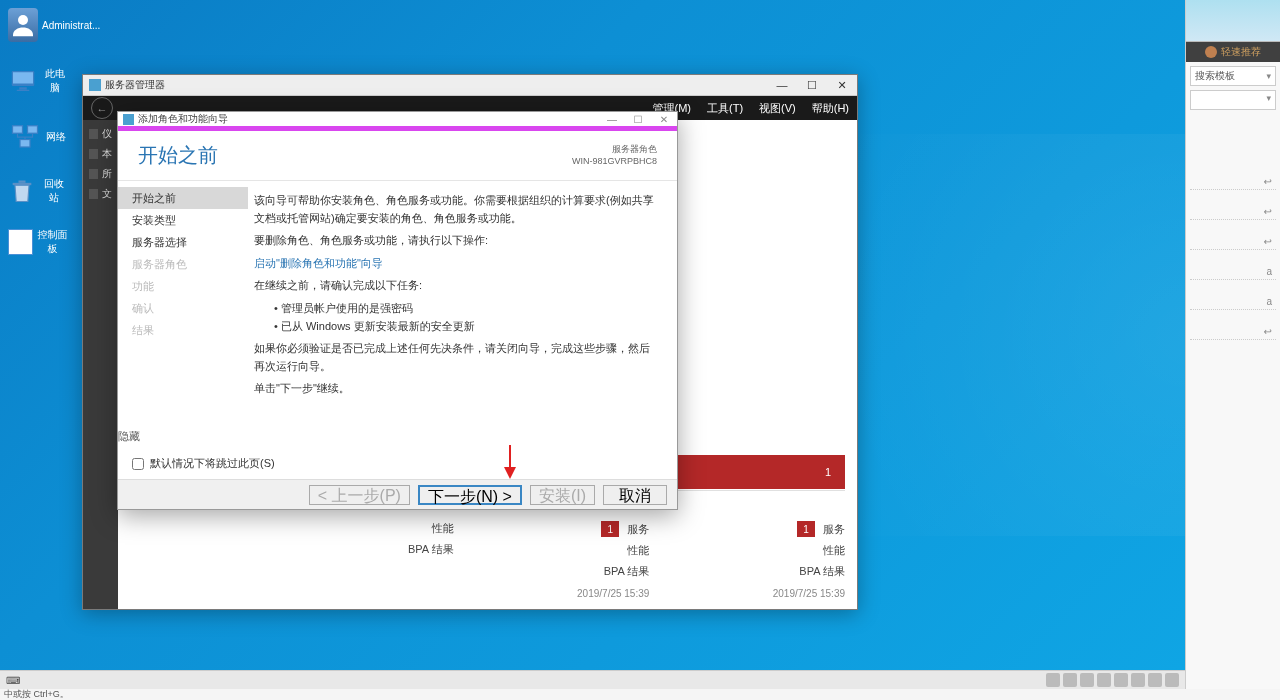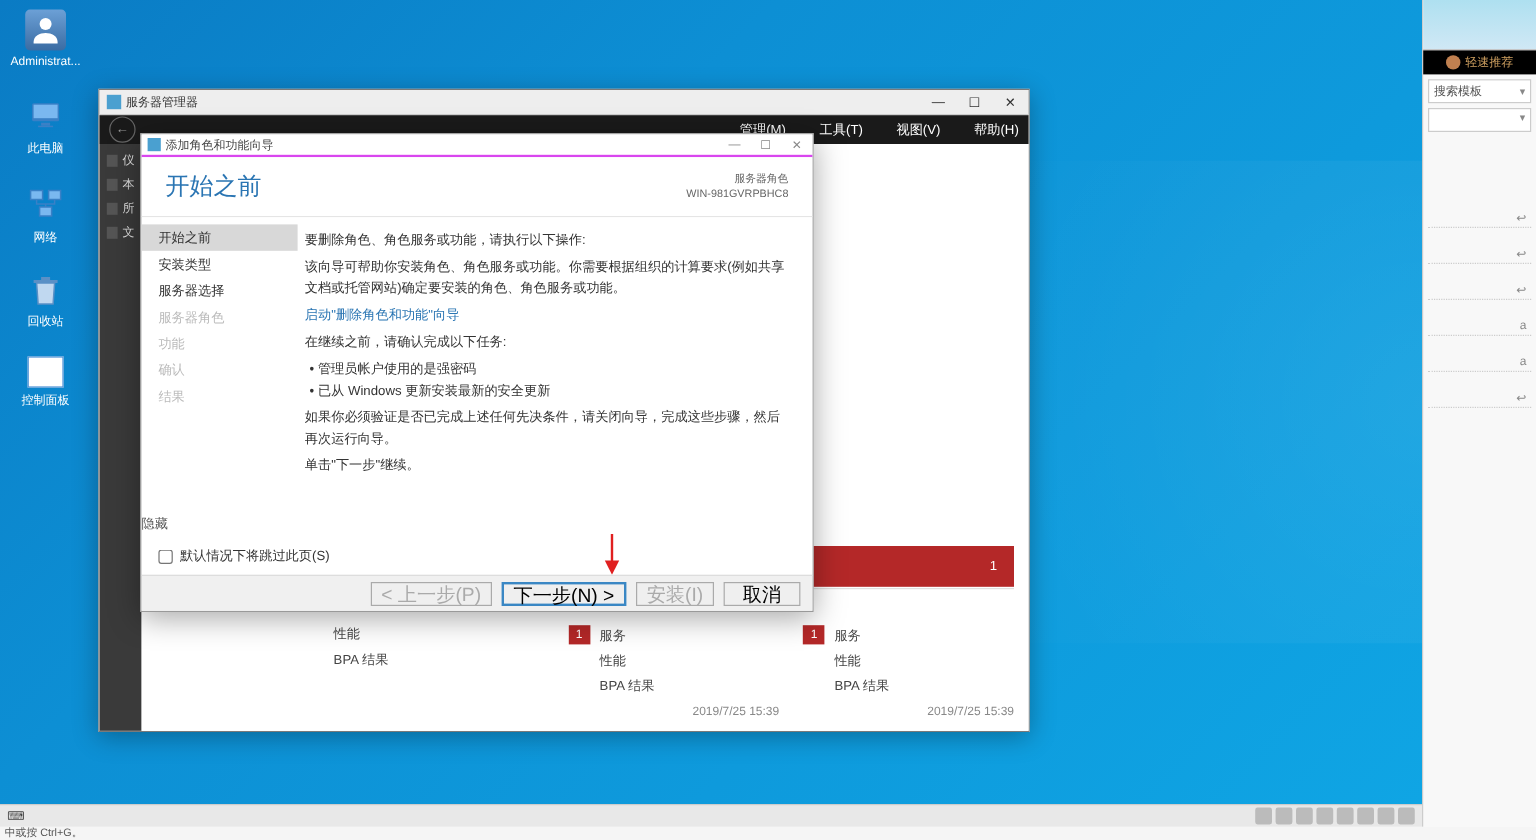--- a/index.html
+++ b/index.html
@@ -5,21 +5,21 @@
 * { margin: 0; padding: 0; box-sizing: border-box; font-family: "Microsoft YaHei", "Segoe UI", sans-serif; }
 body { width: 1280px; height: 700px; overflow: hidden; background: #fff; position: relative; }
 
 
 .desktop { position: absolute; left: 0; top: 0; width: 1185px; height: 670px; background: linear-gradient(135deg, #0a7bc4 0%, #0d8fd4 35%, #0fa5e4 100%); }
 .rays { position:absolute; right:0; top:20%; width:55%; height:60%; background: radial-gradient(circle at right center, rgba(255,255,255,0.08) 0%, transparent 60%); }
 .win-logo { position: absolute; left: 50%; top: 43%; transform: translate(-50%,-50%); width: 120px; height: 120px; display:grid; grid-template-columns:1fr 1fr; grid-template-rows:1fr 1fr; gap:6px; opacity:0.9; }
 .win-logo div { background: rgba(255,255,255,0.9); }
 
 .desktop-icons { position: absolute; left: 8px; top: 8px; display:flex; flex-direction:column; gap:22px; }
-.di { width: 60px; display:flex; flex-direction:column; align-items:center; gap:4px; color:#fff; font-size:10px; text-align:center; cursor:pointer; }
+.di { width: 60px; display:flex; flex-direction:row; align-items:center; gap:4px; color:#fff; font-size:10px; text-align:center; cursor:pointer; }
 .di .ico { width:34px; height:34px; display:flex; align-items:center; justify-content:center; }
 .ico.user { background: linear-gradient(#6ca0d6,#3a6ca3); border-radius:4px; }
 .ico.pc svg, .ico.net svg, .ico.user svg { width:30px; height:30px; }
 .ico.bin { width:30px; height:30px; }
 .ico.cp { width:30px; height:26px; background:#fff; border:1px solid #4a90d6; display:grid; grid-template-columns:1fr 1fr 1fr; grid-template-rows:1fr 1fr; gap:1px; padding:2px; }
 .ico.cp i { background:#4fb04f; }
 .ico.cp i:nth-child(2){background:#e05050;} .ico.cp i:nth-child(3){background:#5080e0;} .ico.cp i:nth-child(4){background:#e0a050;} .ico.cp i:nth-child(5){background:#50b0e0;} .ico.cp i:nth-child(6){background:#a050e0;}
 
 
 .taskbar { position:absolute; left:0; bottom:11px; width:1185px; height:19px; background:#e8e8e8; border-top:1px solid #ccc; display:flex; align-items:center; font-size:10px; color:#444; }
@@ -35,75 +35,75 @@
 .win-sm { position:absolute; left:82px; top:74px; width:776px; height:536px; background:#fff; border:1px solid #7a7a7a; box-shadow:0 4px 20px rgba(0,0,0,0.3); }
 .tb-sm { height:21px; background:#eee; display:flex; align-items:center; font-size:10px; color:#333; padding:0 0 0 6px; border-bottom:1px solid #ccc; }
 .tb-sm .ic { width:12px; height:12px; background:#4aa0d0; margin-right:4px; }
 .wbtns { margin-left:auto; display:flex; }
 .wbtn { width:30px; height:21px; display:flex; align-items:center; justify-content:center; font-size:11px; color:#333; cursor:pointer; }
 
 .sm-header { height:24px; background:#1a1a1a; color:#fff; display:flex; align-items:center; padding:0 8px; font-size:11px; gap:14px; }
 .sm-back { width:22px; height:22px; border:1px solid #666; border-radius:50%; display:flex; align-items:center; justify-content:center; color:#999; }
 .sm-sep { flex:1; }
 .sm-menu span { cursor:pointer; }
-.sm-menu { display:flex; gap:28px; }
+.sm-menu { display:flex; gap:16px; }
 
 .sm-body { display:flex; height:calc(100% - 45px); background:#fff; }
 .sm-side { width:35px; background:#3a3a3a; padding:4px 0; }
 .sm-side-it { height:20px; color:#ddd; font-size:10px; padding:0 6px; display:flex; align-items:center; gap:4px; }
 .sm-side-it .sq { width:10px; height:10px; background:#555; }
 
 .sm-main { flex:1; background:#fff; padding:10px; position:relative; }
 .sm-tile-band { position:absolute; bottom:120px; right:12px; left:160px; height:34px; background:#b42828; color:#fff; display:flex; align-items:center; padding:0 14px; font-size:11px; justify-content:space-between; }
 .sm-tiles { position:absolute; bottom:10px; left:160px; right:12px; display:flex; gap:20px; }
 .sm-tile { flex:1; font-size:11px; color:#444; }
-.sm-tile .row { padding:3px 0; display:flex; align-items:center; gap:8px; }
+.sm-tile .row { padding:3px 0; display:flex; align-items:center; gap:8px;justify-content:flex-end; }
 .sm-tile .badge { width:18px; height:16px; background:#b42828; color:#fff; display:inline-flex; align-items:center; justify-content:center; font-size:10px; }
 .sm-tile .ts { text-align:right; font-size:10px; color:#888; margin-top:6px; }
 
 
 .win-wiz { position:absolute; left:117px; top:111px; width:561px; height:399px; background:#f5f5f5; border:1px solid #999; box-shadow:0 6px 24px rgba(0,0,0,0.35); display:flex; flex-direction:column; }
-.wiz-tb { height:19px; background:#fff; border-bottom:2px solid #d946ef; display:flex; align-items:center; font-size:10px; color:#444; padding-left:5px; }
+.wiz-tb { height:19px; background:#fff; border-bottom:5px solid #d946ef; display:flex; align-items:center; font-size:10px; color:#444; padding-left:5px; }
 .wiz-tb .ic { width:11px; height:11px; background:#4aa0d0; margin-right:4px; }
 .wiz-wbtns { margin-left:auto; display:flex; }
 .wiz-wbtns .wbtn { width:26px; height:19px; font-size:10px; color:#888; }
 
 .wiz-head { height:50px; background:#fff; display:flex; align-items:center; padding:0 20px; border-bottom:1px solid #e5e5e5; }
 .wiz-title { font-size:20px; color:#2a75b3; font-weight:300; }
 .wiz-target { margin-left:auto; text-align:right; font-size:9px; color:#666; line-height:1.3; }
 
 .wiz-body { flex:1; display:flex; background:#fff; }
 .wiz-nav { width:130px; padding:6px 0; }
 .wiz-nav-it { height:22px; display:flex; align-items:center; padding:0 14px; font-size:11px; color:#333; cursor:pointer; }
 .wiz-nav-it.active { background:#d8d8d8; }
 .wiz-nav-it.disabled { color:#bbb; }
 
 .wiz-content { flex:1; padding:6px 20px 6px 6px; font-size:11px; color:#333; line-height:1.6; }
 .wiz-content p { margin:5px 0; }
 .wiz-content a { color:#2a75b3; text-decoration:none; }
-.wiz-content ul { margin:4px 0 4px 4px; list-style:none; }
+.wiz-content ul { margin:4px 0 4px 20px; list-style:none; }
 .wiz-content ul li::before { content:"• "; }
 .wiz-hide { font-size:11px; color:#555; padding:4px 18px 6px 0; background:#fff; }
 
 .wiz-skip { padding:6px 14px 8px; background:#fff; font-size:11px; color:#333; display:flex; align-items:center; gap:6px; }
 .wiz-skip input { width:12px; height:12px; }
 
 .wiz-foot { height:30px; background:#f0f0f0; border-top:1px solid #ddd; display:flex; align-items:center; justify-content:flex-end; gap:8px; padding:0 10px; }
 .wiz-btn { min-width:64px; height:20px; font-size:16px; border:1px solid #aaa; background:#efefef; cursor:pointer; padding:0 8px; }
 .wiz-btn:disabled { color:#aaa; }
 .wiz-btn.primary { border:2px solid #3a87c4; }
 
 
 .arrow { position:absolute; left:503px; top:445px; width:14px; height:34px; pointer-events:none; }
 .arrow svg { width:100%; height:100%; }
 
 
 .rpanel { position:absolute; left:1185px; top:0; width:95px; height:689px; background:#f8f8f8; border-left:1px solid #ccc; font-size:10px; color:#555; }
 .rp-top { height:42px; background:linear-gradient(#aee0f0,#d0e8f5); border-bottom:1px solid #bbb; }
-.rp-avatar { height:20px; background:#000000; color:#cfa060; display:flex; align-items:center; justify-content:center; gap:4px; font-size:10px; margin:0; }
+.rp-avatar { height:20px; background:#404040; color:#cfa060; display:flex; align-items:center; justify-content:center; gap:4px; font-size:10px; margin:0; }
 .rp-search { height:20px; border:1px solid #ccc; margin:4px; padding:2px 4px; display:flex; align-items:center; justify-content:space-between; background:#fff; }
 .rp-search .chev { font-size:9px; color:#888; }
 .rp-list { margin-top:60px; padding:4px; display:flex; flex-direction:column; gap:14px; }
 .rp-it { height:16px; border-bottom:1px dotted #ccc; display:flex; align-items:center; justify-content:flex-end; padding-right:4px; color:#888; }
 </style>
 </head>
 <body>
 
 <div class="desktop">
   <div class="rays"></div>
@@ -280,22 +280,22 @@
     <div class="wiz-nav">
       <div class="wiz-nav-it active">开始之前</div>
       <div class="wiz-nav-it">安装类型</div>
       <div class="wiz-nav-it">服务器选择</div>
       <div class="wiz-nav-it disabled">服务器角色</div>
       <div class="wiz-nav-it disabled">功能</div>
       <div class="wiz-nav-it disabled">确认</div>
       <div class="wiz-nav-it disabled">结果</div>
     </div>
     <div class="wiz-content">
+      <p>该向导可帮助你安装角色、角色服务或功能。你需要根据组织的计算要求(例如共享文档或托管网站)确定要安装的角色、角色服务或功能。</p>
       <p>要删除角色、角色服务或功能，请执行以下操作:</p>
-      <p>该向导可帮助你安装角色、角色服务或功能。你需要根据组织的计算要求(例如共享文档或托管网站)确定要安装的角色、角色服务或功能。</p>
       <p><a href="#">启动"删除角色和功能"向导</a></p>
       <p>在继续之前，请确认完成以下任务:</p>
       <ul>
         <li>管理员帐户使用的是强密码</li>
         <li>已从 Windows 更新安装最新的安全更新</li>
       </ul>
       <p>如果你必须验证是否已完成上述任何先决条件，请关闭向导，完成这些步骤，然后再次运行向导。</p>
       <p>单击"下一步"继续。</p>
     </div>
   </div>

